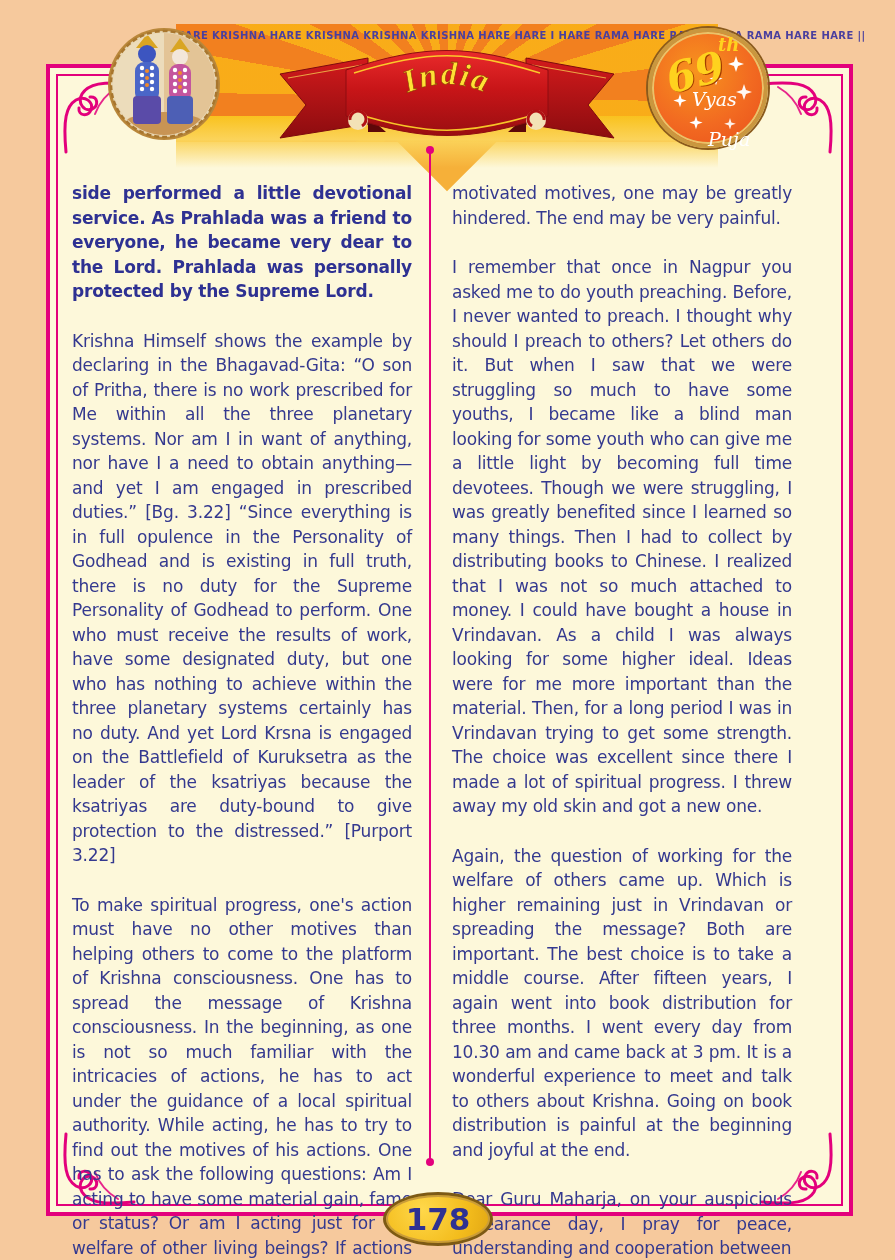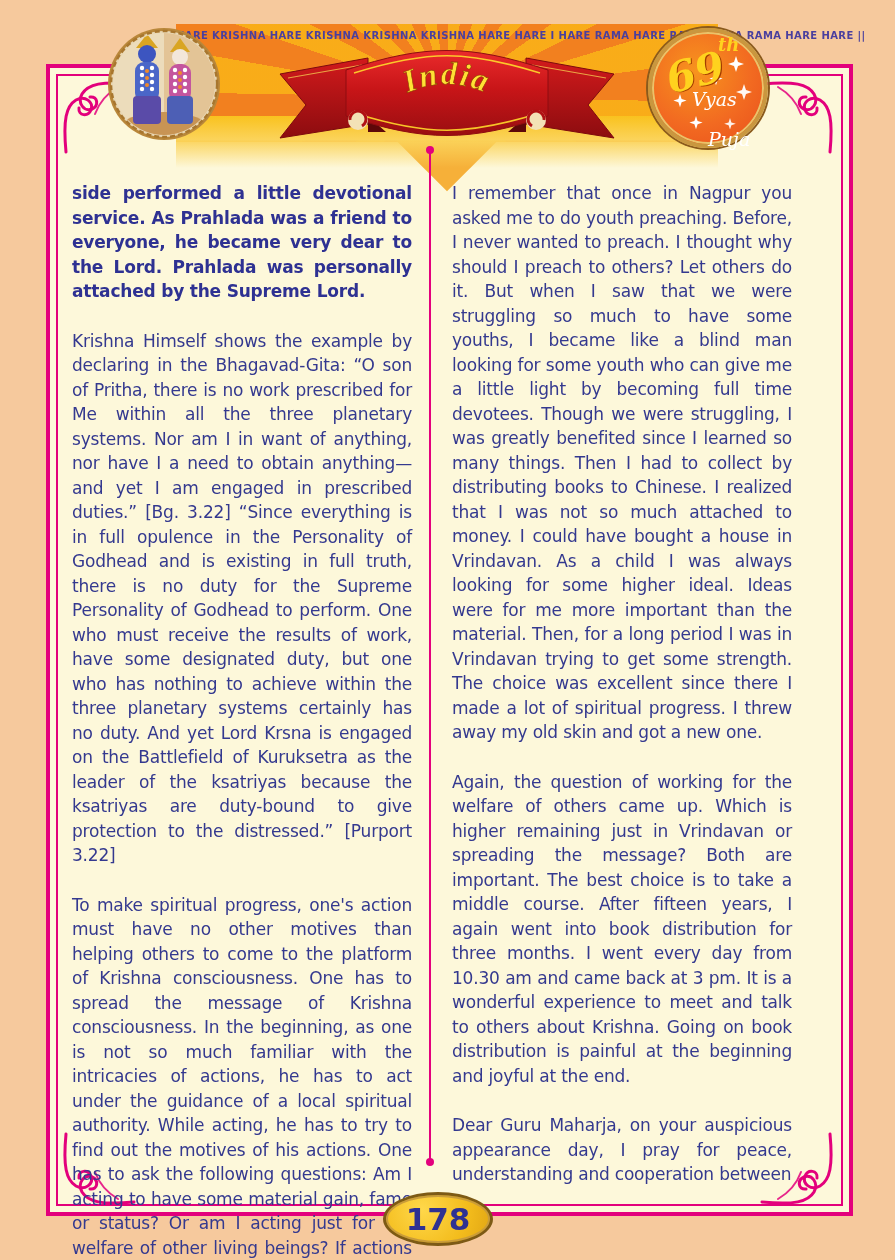--- a/index.html
+++ b/index.html
@@ -255,25 +255,26 @@
     <span class="num">69</span>
     <span class="ord">th</span>
     <span class="w1">Vyas</span>
     <span class="w2">Puja</span>
   </div>
 
   <div class="divider"></div>
 
   <div class="content">
     <div class="col left">
-      <p class="bold">side performed a little devotional service. As Prahlada was a friend to everyone, he became very dear to the Lord. Prahlada was personally attached by the Supreme Lord.</p>
+      <p class="bold">side performed a little devotional service. As Prahlada was a friend to everyone, he became very dear to the Lord. Prahlada was personally protected by the Supreme Lord.</p>
       <p>Krishna Himself shows the example by declaring in the Bhagavad-Gita: “O son of Pritha, there is no work prescribed for Me within all the three planetary systems. Nor am I in want of anything, nor have I a need to obtain anything—and yet I am engaged in prescribed duties.” [Bg. 3.22] “Since everything is in full opulence in the Personality of Godhead and is existing in full truth, there is no duty for the Supreme Personality of Godhead to perform. One who must receive the results of work, have some designated duty, but one who has nothing to achieve within the three planetary systems certainly has no duty. And yet Lord Krsna is engaged on the Battlefield of Kuruksetra as the leader of the ksatriyas because the ksatriyas are duty-bound to give protection to the distressed.” [Purport 3.22]</p>
       <p>To make spiritual progress, one's action must have no other motives than helping others to come to the platform of Krishna consciousness. One has to spread the message of Krishna consciousness. In the beginning, as one is not so much familiar with the intricacies of actions, he has to act under the guidance of a local spiritual authority. While acting, he has to try to find out the motives of his actions. One has to ask the following questions: Am I acting to have some material gain, fame or status? Or am I acting just for the welfare of other living beings? If actions are performed with</p>
     </div>
     <div class="col right">
+      <p>motivated motives, one may be greatly hindered. The end may be very painful.</p>
       <p>I remember that once in Nagpur you asked me to do youth preaching. Before, I never wanted to preach. I thought why should I preach to others? Let others do it. But when I saw that we were struggling so much to have some youths, I became like a blind man looking for some youth who can give me a little light by becoming full time devotees. Though we were struggling, I was greatly benefited since I learned so many things. Then I had to collect by distributing books to Chinese. I realized that I was not so much attached to money. I could have bought a house in Vrindavan. As a child I was always looking for some higher ideal. Ideas were for me more important than the material. Then, for a long period I was in Vrindavan trying to get some strength. The choice was excellent since there I made a lot of spiritual progress. I threw away my old skin and got a new one.</p>
       <p>Again, the question of working for the welfare of others came up. Which is higher remaining just in Vrindavan or spreading the message? Both are important. The best choice is to take a middle course. After fifteen years, I again went into book distribution for three months. I went every day from 10.30 am and came back at 3 pm. It is a wonderful experience to meet and talk to others about Krishna. Going on book distribution is painful at the beginning and joyful at the end.</p>
       <p>Dear Guru Maharja, on your auspicious appearance day, I pray for peace, understanding and cooperation between</p>
     </div>
   </div>
 
   <div class="page-number">
     <span>178</span>
   </div>
 

